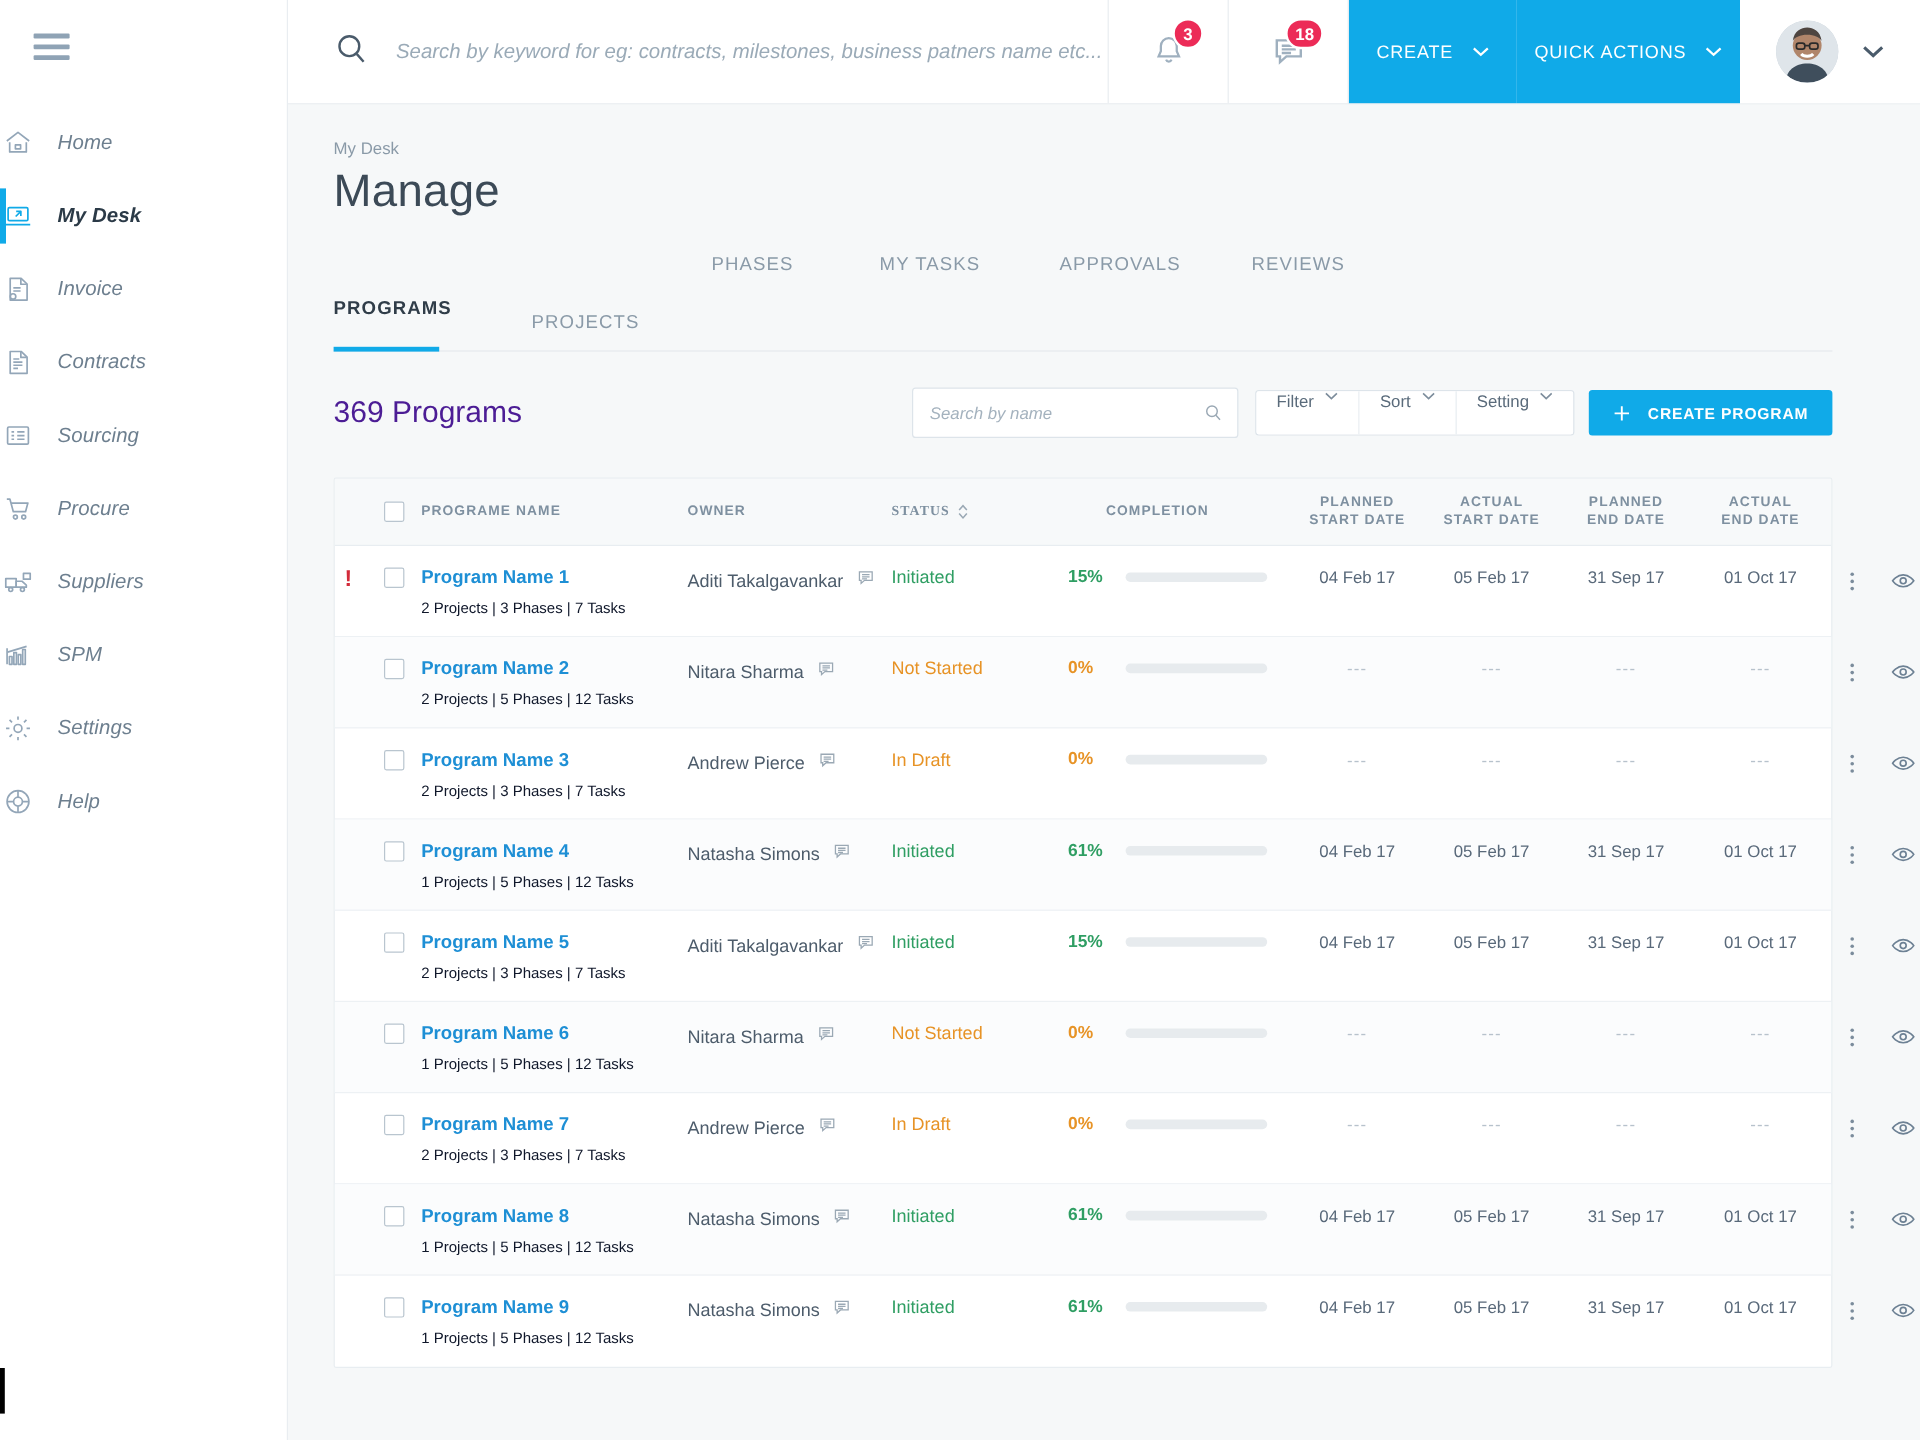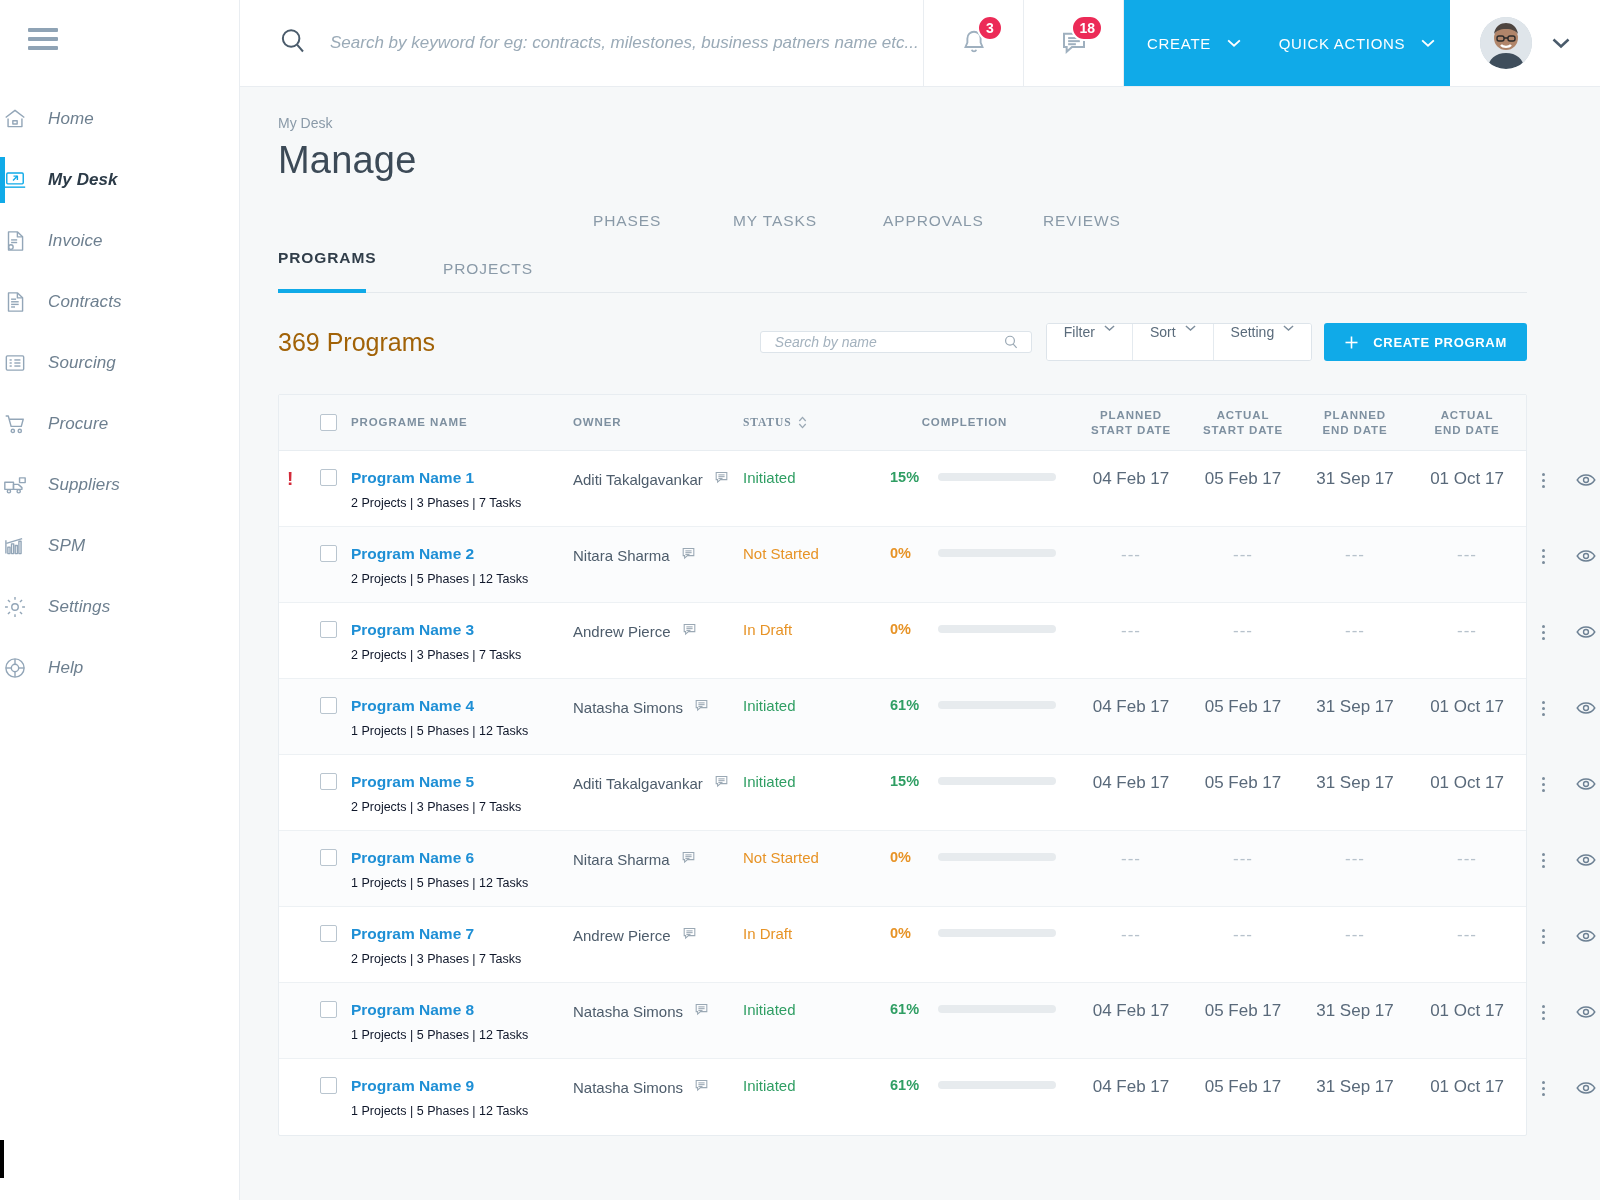--- a/index.html
+++ b/index.html
@@ -131,24 +131,24 @@
   .tab.active::after {
     content: ""; position: absolute; left: 0; bottom: -1px;
     width: 88px; height: 4px; background: #10aae8;
   }
 
   
   .toolbar {
     margin-top: 30px; width: 1249px;
     display: flex; align-items: center; justify-content: space-between;
   }
-  .count { font-size: 25px; color: #a16207; }
+  .count { font-size: 25px; color: #4c1d95; }
   .tools { display: flex; align-items: center; }
   .name-search {
-    width: 272px; height: 22px; background: #fff;
+    width: 272px; height: 42px; background: #fff;
     border: 1px solid #dde4ea; border-radius: 3px;
     display: flex; align-items: center; padding: 0 12px 0 14px;
     margin-right: 14px;
   }
   .name-search input {
     flex: 1; border: 0; outline: 0; background: transparent;
     font-size: 14px; font-style: italic; color: #8a9aa8;
     font-family: "Liberation Sans", sans-serif;
   }
   .name-search input::placeholder { color: #a4b2be; font-style: italic; }
@@ -215,21 +215,21 @@
   .st-notstarted { color: #e79326; }
   .st-draft { color: #e79326; }
 
   .comp-cell { display: flex; align-items: center; gap: 14px; }
   .pct { font-size: 14.5px; font-weight: bold; width: 34px; }
   .pct.green { color: #2f9e63; }
   .pct.amber { color: #e79326; }
   .bar { width: 118px; height: 8px; border-radius: 4px; background: #e7ebee; overflow: hidden; }
   .bar-fill { height: 100%; border-radius: 4px; background: #35a06a; }
 
-  .date-txt { font-size: 17px; color: #59697a; text-align: right; }
+  .date-txt { font-size: 14px; color: #59697a; text-align: right; }
   .date-txt.empty { color: #b7c2cc; letter-spacing: 1px; }
 
   .dots { display: flex; flex-direction: column; gap: 3px; cursor: pointer; padding-top: 4px; }
   .dots i { width: 3px; height: 3px; border-radius: 50%; background: #7b8c9c; display: block; }
   .eye { color: #6d8194; cursor: pointer; }
 </style>
 </head>
 <body>
 
 <div class="app">

